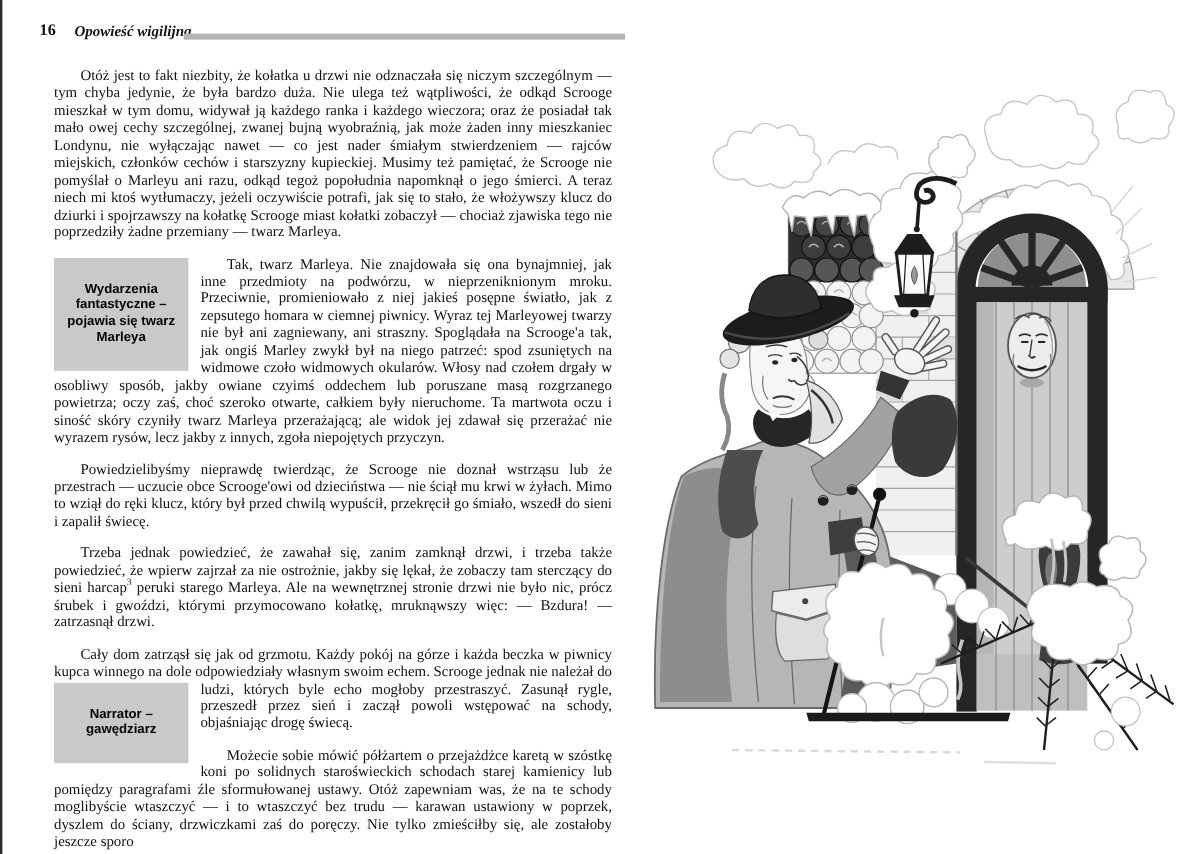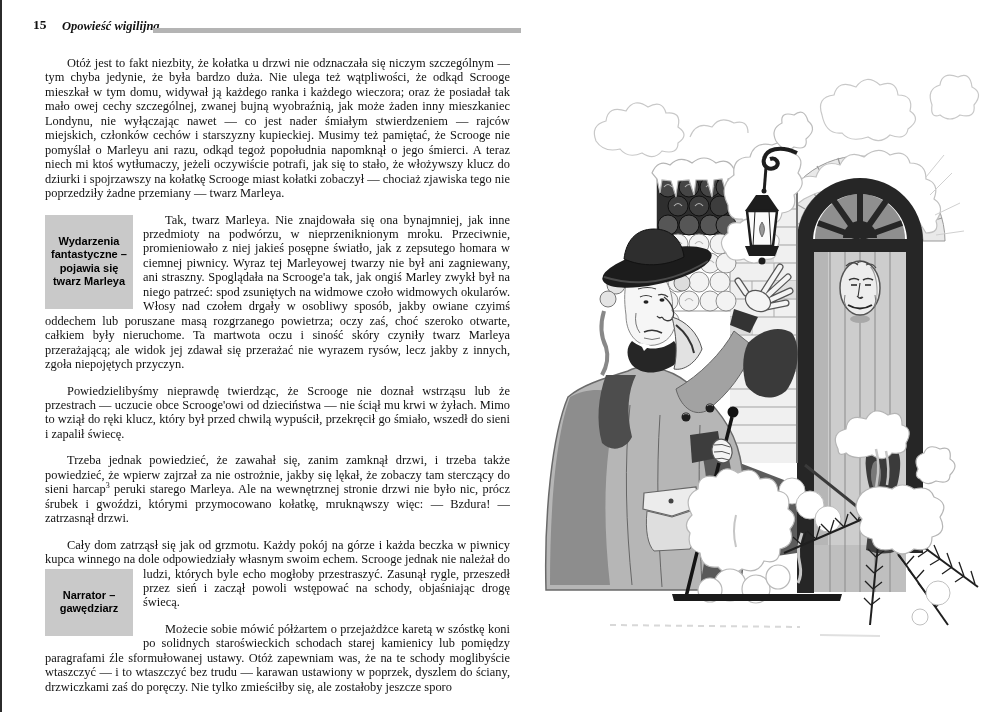--- a/index.html
+++ b/index.html
@@ -5,40 +5,40 @@
   html,body{margin:0;padding:0;background:#ffffff;}
   .page{position:relative;width:1000px;height:712px;background:#fff;overflow:hidden;
         font-family:"Liberation Serif",serif;color:#111;}
   .left-edge{position:absolute;left:0;top:0;width:2px;height:712px;background:#2b2b2b;}
   .hdr-num{position:absolute;left:33px;top:17px;font-weight:bold;font-size:13.5px;}
   .hdr-title{position:absolute;left:62px;top:19px;font-style:italic;font-weight:bold;font-size:12.5px;}
   .hdr-rule{position:absolute;left:153px;top:28px;width:368px;height:5px;background:#b4b4b4;}
   .textcol{position:absolute;left:33px;top:44px;width:489px;text-align:justify;
            font-size:12.4px;line-height:14.45px;}
   .par{margin:12px;text-indent:22px;}
-  .mlabel{float:left;width:88px;margin:2px 10px 4px 0;background:#c9c9c9;color:#000;
+  .mlabel{float:left;width:112px;margin:2px 10px 4px 0;background:#c9c9c9;color:#000;
           font-family:"Liberation Sans",sans-serif;font-weight:bold;font-size:11px;
           line-height:13.5px;text-align:center;text-indent:0;padding:20px 2px;box-sizing:border-box;}
   sup{font-size:0.65em;vertical-align:super;line-height:0;}
   .footnote{position:absolute;left:33px;top:658px;width:489px;font-size:11.3px;line-height:13px;text-align:left;}
   .fnrule{width:190px;border-top:1px solid #333;margin-bottom:4px;}
   .footnote i{font-style:italic;}
   .footnote sup{margin-right:3px;}
   .illo{position:absolute;left:540px;top:45px;width:452px;height:605px;margin:0;}
   .illo svg{display:block;width:452px;height:605px;}
 </style>
 </head>
 <body>
 
 <div class="page">
 
   <div class="left-edge"></div>
 
   <header>
-    <span class="hdr-num">15</span>
+    <span class="hdr-num">16</span>
     <span class="hdr-title">Opowieść wigilijna</span>
     <div class="hdr-rule"></div>
   </header>
 
   <main class="textcol">
     <p class="par"><span>Otóż jest to fakt niezbity, że kołatka u drzwi nie odznaczała się niczym szczególnym — tym chyba jedynie, że była bardzo duża. Nie ulega też wątpliwości, że odkąd Scrooge mieszkał w tym domu, widywał ją każdego ranka i każdego wieczora; oraz że posiadał tak mało owej cechy szczególnej, zwanej bujną wyobraźnią, jak może żaden inny mieszkaniec Londynu, nie wyłączając nawet — co jest nader śmiałym stwierdzeniem — rajców miejskich, członków cechów i starszyzny kupieckiej. Musimy też pamiętać, że Scrooge nie pomyślał o Marleyu ani razu, odkąd tegoż popołudnia napomknął o jego śmierci. A teraz niech mi ktoś wytłumaczy, jeżeli oczywiście potrafi, jak się to stało, że włożywszy klucz do dziurki i spojrzawszy na kołatkę Scrooge miast kołatki zobaczył — chociaż zjawiska tego nie poprzedziły żadne przemiany — twarz Marleya.</span></p>
 
     <p class="par">
       <span class="mlabel"><span>Wydarzenia fantastyczne – pojawia się twarz Marleya</span></span>
       <span>Tak, twarz Marleya. Nie znajdowała się ona bynajmniej, jak inne przedmioty na podwórzu, w nieprzeniknionym mroku. Przeciwnie, promieniowało z niej jakieś posępne światło, jak z zepsutego homara w ciemnej piwnicy. Wyraz tej Marleyowej twarzy nie był ani zagniewany, ani straszny. Spoglądała na Scrooge'a tak, jak ongiś Marley zwykł był na niego patrzeć: spod zsuniętych na widmowe czoło widmowych okularów. Włosy nad czołem drgały w osobliwy sposób, jakby owiane czyimś oddechem lub poruszane masą rozgrzanego powietrza; oczy zaś, choć szeroko otwarte, całkiem były nieruchome. Ta martwota oczu i siność skóry czyniły twarz Marleya przerażającą; ale widok jej zdawał się przerażać nie wyrazem rysów, lecz jakby z innych, zgoła niepojętych przyczyn.</span>

